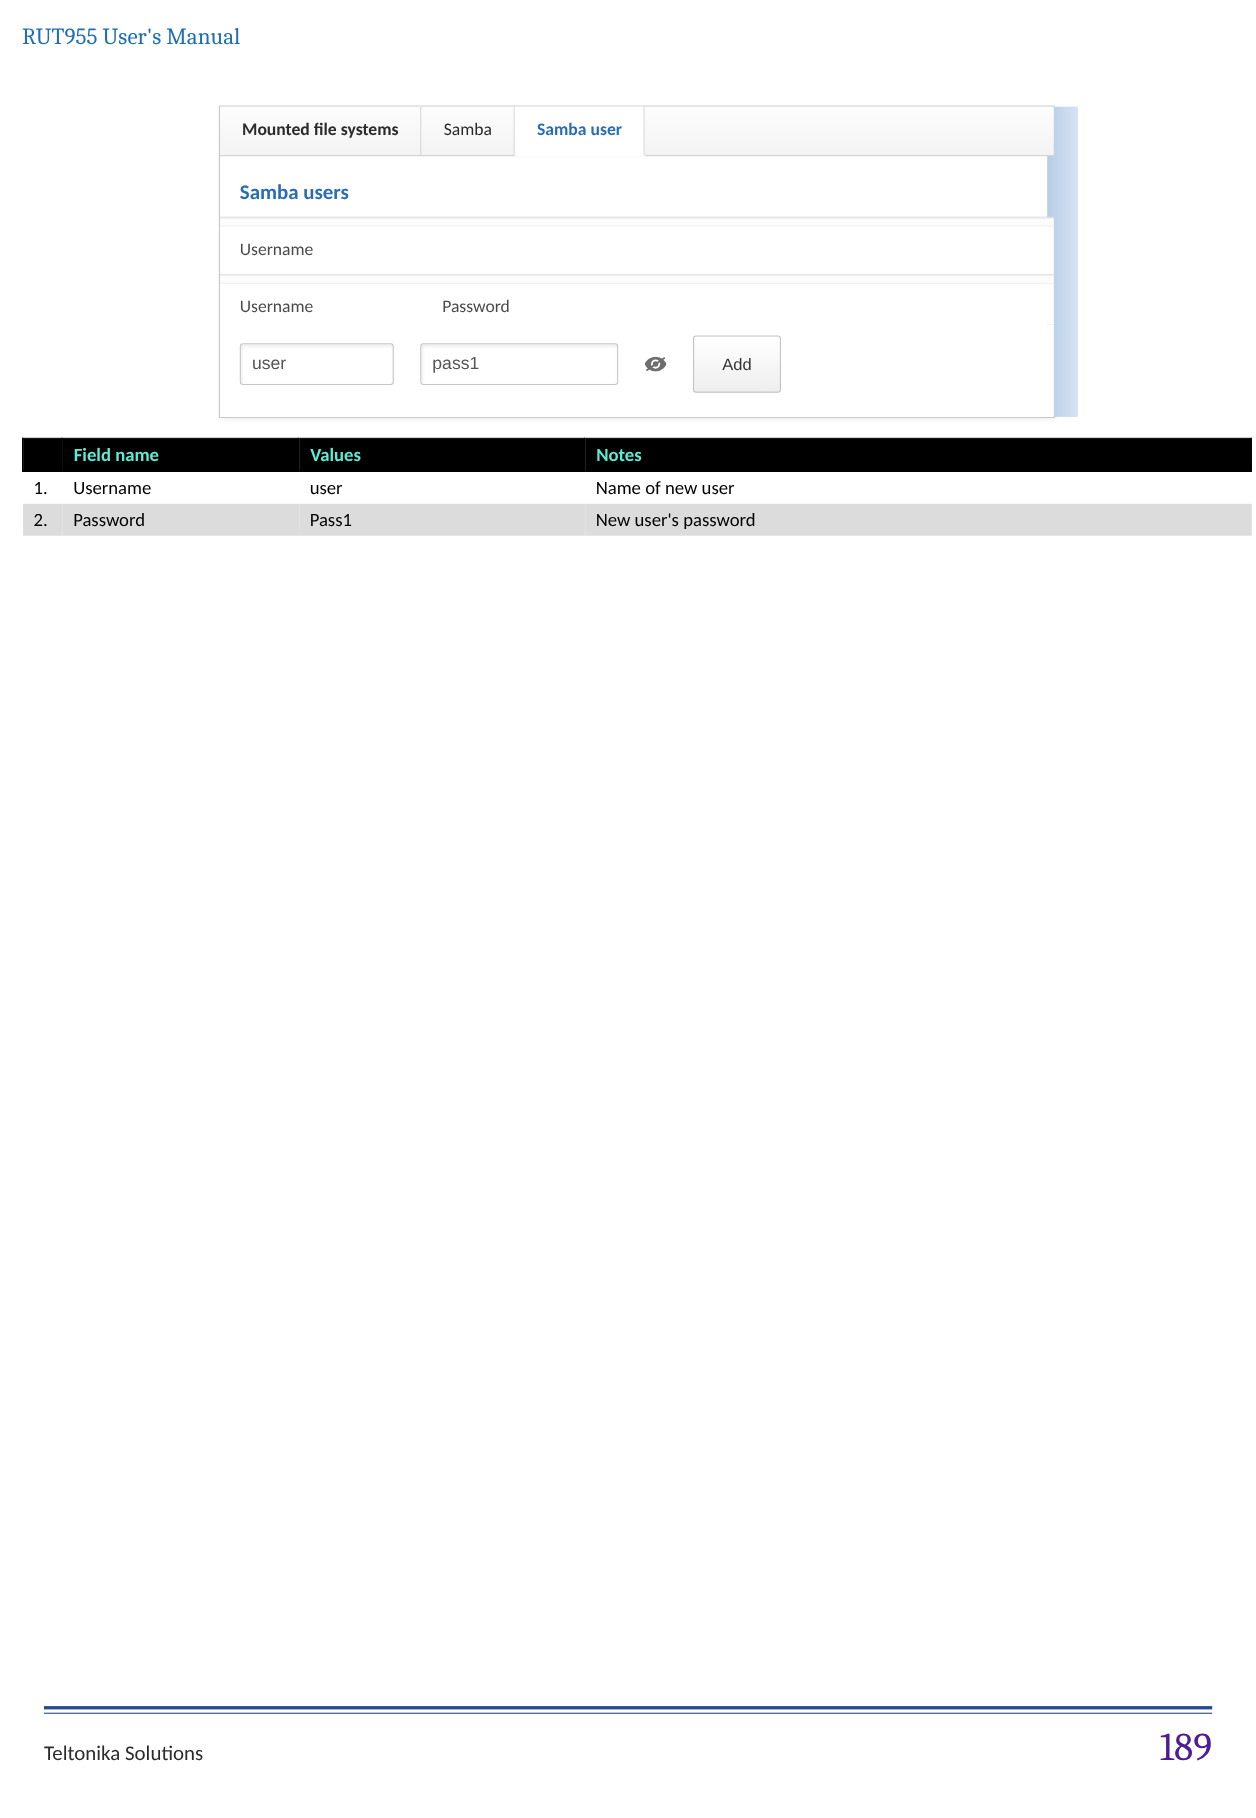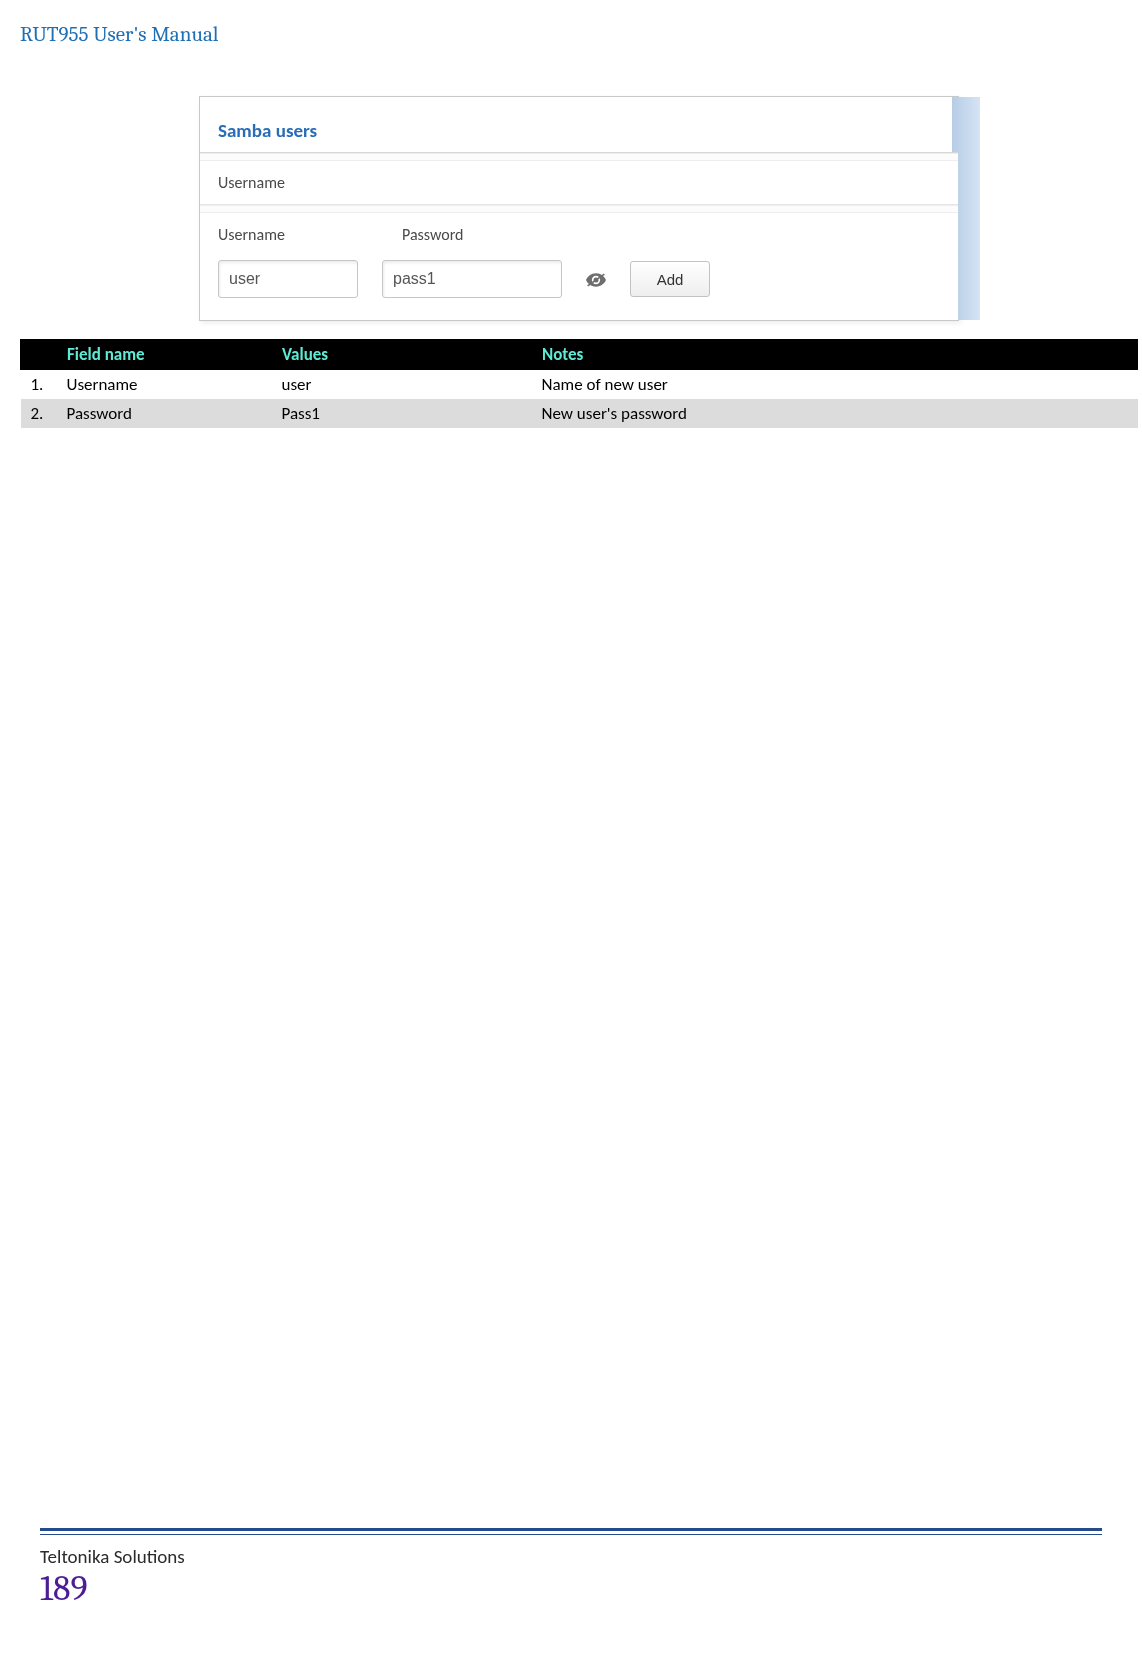--- a/index.html
+++ b/index.html
@@ -23,47 +23,52 @@
     .row-labels { display: flex; padding: 12px 18px 6px 18px; gap: 34px; position: relative; z-index: 1; background: #fff; }
     .row-labels .col { font-size: 16px; color: #4a4a4a; }
     .col-u { width: 150px; }
     .col-p { width: 160px; }
     .input-row { display: flex; align-items: center; padding: 10px 18px 22px 18px; gap: 24px; position: relative; z-index: 1; background: #fff; }
     .txt { height: 38px; border: 1px solid #c6c6c6; border-radius: 3px; padding: 0 10px; font-size: 16px; color: #555; box-shadow: inset 1px 2px 3px rgba(0,0,0,0.08); }
     .txt.user { width: 140px; }
     .txt.pass { width: 180px; }
     .eye-icon { width: 20px; height: 14px; display: inline-block; }
     .eye-icon svg { width: 100%; height: 100%; }
-    .btn-add { width: 80px; height: 36px; border: 1px solid #c2c2c2; border-radius: 3px; background: linear-gradient(#ffffff, #eeeeee); font-size: 15px; color: #333; cursor: pointer; }
+    .btn-add { width: 80px; height: 52px; border: 1px solid #c2c2c2; border-radius: 3px; background: linear-gradient(#ffffff, #eeeeee); font-size: 15px; color: #333; cursor: pointer; }
     table.fields { width: 100%; border-collapse: collapse; font-size: 17px; }
     table.fields th { background: #000; color: #5eead4; text-align: left; padding: 4px 10px; font-weight: 700; border: 1px solid #000; }
     table.fields th.idx { width: 36px; background: #000; }
     table.fields th.fn { width: 215px; }
     table.fields th.vals { width: 260px; }
     table.fields td { padding: 4px 10px; border: none; }
     table.fields tr.odd td { background: #fff; }
     table.fields tr.even td { background: #dcdcdc; }
     table.fields td.idx { width: 36px; }
     .footer { position: absolute; left: 40px; right: 40px; bottom: 44px; }
     .footer-rule-top { border-top: 3px solid #254a8e; margin-bottom: 3px; }
     .footer-rule-under { border-top: 1px solid #254a8e; margin-bottom: 10px; }
-    .footer-row { display: flex; justify-content: space-between; align-items: baseline; flex-direction: column; }
+    .footer-row { display: flex; justify-content: space-between; align-items: baseline; }
     .footer-left { font-family: Calibri, sans-serif; font-size: 19px; color: #2b2b2b; }
     .footer-right { font-family: Cambria, Georgia, serif; font-size: 36px; color: #4c1d95; }
   </style>
 </head>
 <body>
 
 <div class="page">
   <div class="doc-title">RUT955 User's Manual</div>
 
   <div class="screenshot-wrap">
     <div class="screenshot">
       <div class="blue-strip"></div>
 
+      <div class="tabs">
+        <div class="tab inactive">Mounted file systems</div>
+        <div class="tab samba">Samba</div>
+        <div class="tab active">Samba user</div>
+      </div>
 
       <div class="section-title">Samba users</div>
       <div class="divider"></div>
       <div class="thin-space"></div>
       <div class="subhead">Username</div>
       <div class="thin-space"></div>
 
       <div class="row-labels">
         <div class="col col-u">Username</div>
         <div class="col col-p">Password</div>

